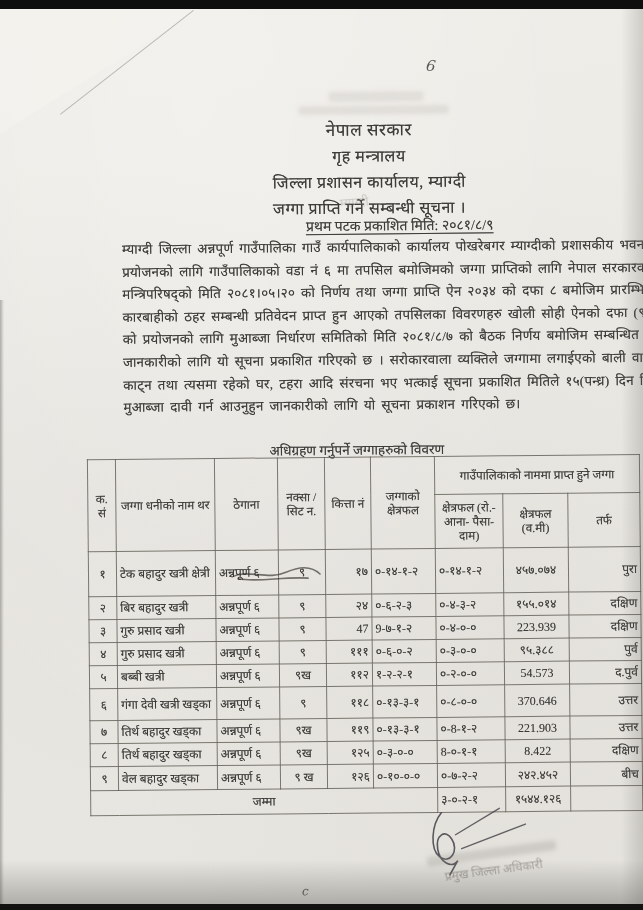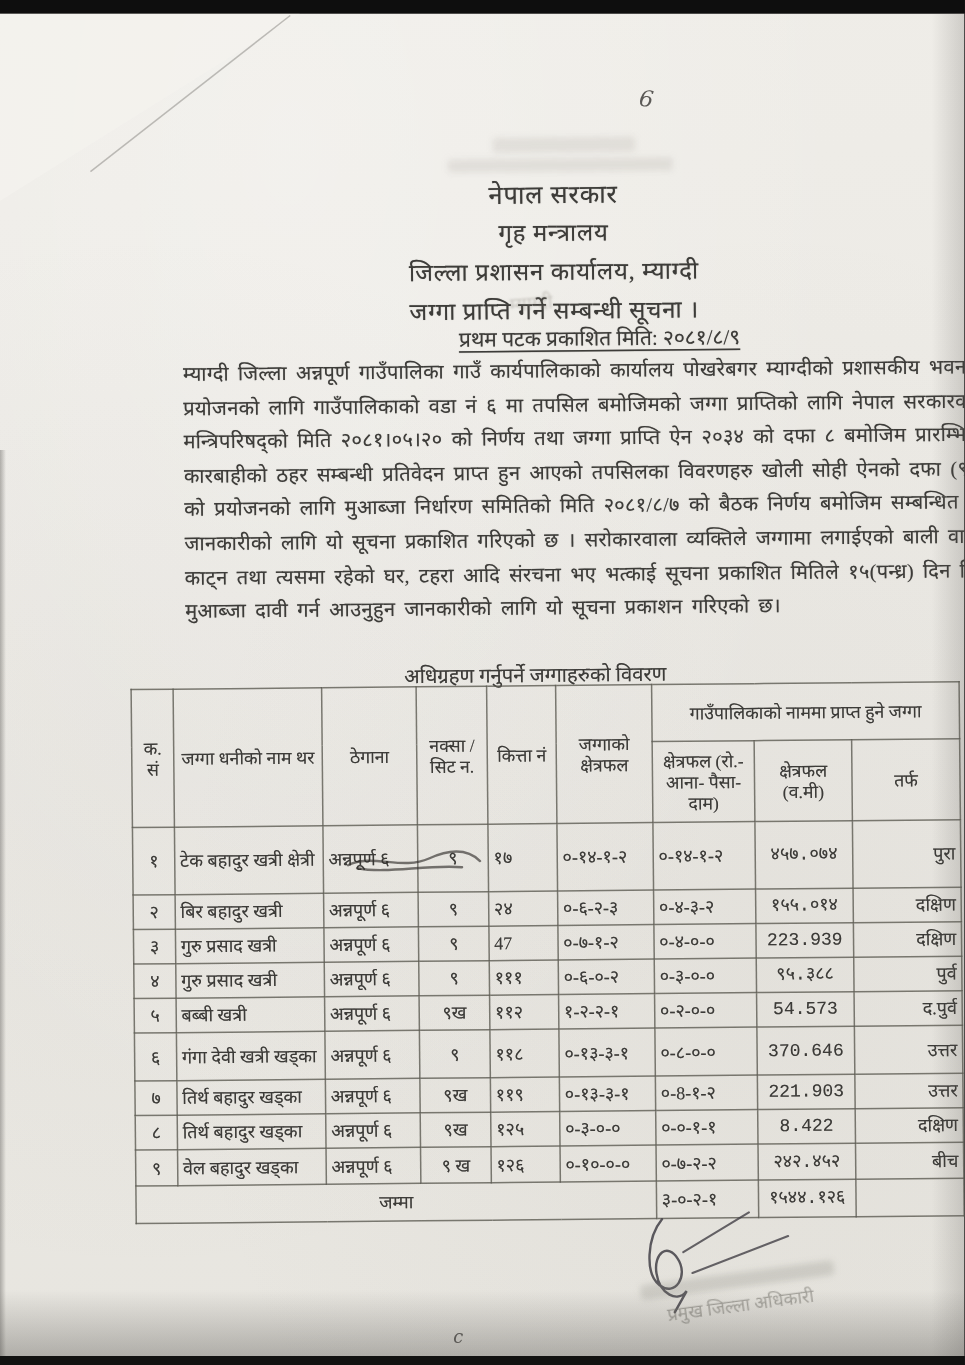--- a/index.html
+++ b/index.html
@@ -59,24 +59,24 @@
     border:1px solid rgba(93,91,83,.8);
     padding:1px 3px;vertical-align:middle;
     font-weight:normal;line-height:14px;
     text-shadow:0 0 .4px rgba(60,58,55,.45);
     overflow:hidden;}
   table.land th{text-align:center;font-size:11.8px;}
   td.c-sn{text-align:center;}
   td.c-owner{text-align:left;padding-left:5px;}
   td.c-address{text-align:left;padding-left:4px;}
   td.c-sheet{text-align:center;}
-  td.c-plot{text-align:left;margin-left:16px;}
+  td.c-plot{text-align:right;margin-left:16px;}
   td.c-land{text-align:left;padding-left:6px;}
   td.c-raP{text-align:left;padding-left:6px;}
-  td.c-sqm{text-align:center;font-family:Liberation Mono, monospace;}
+  td.c-sqm{text-align:center;}
   td.c-side{text-align:right;padding-right:6px;}
   tr.total-row td{height:22px;}
   tr.total-row .t-label{text-align:center;}
 
   .scribble{position:absolute;pointer-events:none;}
 
   .sig{position:absolute;left:398px;top:806px;width:130px;height:72px;}
   .stamp{position:absolute;left:392px;top:850px;width:190px;transform:rotate(-7deg);
     color:rgba(112,110,102,.55);filter:blur(.4px);font-size:12px;text-align:center;}
   .stamp .faint-name{height:10px;margin:0 30px 3px 30px;
@@ -173,21 +173,21 @@
           <td class="c-raP">०-४-३-२</td>
           <td class="c-sqm">१५५.०१४</td>
           <td class="c-side">दक्षिण</td>
         </tr>
         <tr style="height: 23px;">
           <td class="c-sn">३</td>
           <td class="c-owner">गुरु प्रसाद खत्री</td>
           <td class="c-address">अन्नपूर्ण ६</td>
           <td class="c-sheet">९</td>
           <td class="c-plot">47</td>
-          <td class="c-land">०-७-१-२</td>
+          <td class="c-land">9-७-१-२</td>
           <td class="c-raP">०-४-०-०</td>
           <td class="c-sqm">223.939</td>
           <td class="c-side">दक्षिण</td>
         </tr>
         <tr style="height: 23px;">
           <td class="c-sn">४</td>
           <td class="c-owner">गुरु प्रसाद खत्री</td>
           <td class="c-address">अन्नपूर्ण ६</td>
           <td class="c-sheet">९</td>
           <td class="c-plot">१११</td>
@@ -229,21 +229,21 @@
           <td class="c-sqm">221.903</td>
           <td class="c-side">उत्तर</td>
         </tr>
         <tr style="height: 23px;">
           <td class="c-sn">८</td>
           <td class="c-owner">तिर्थ बहादुर खड्का</td>
           <td class="c-address">अन्नपूर्ण ६</td>
           <td class="c-sheet">९ख</td>
           <td class="c-plot">१२५</td>
           <td class="c-land">०-३-०-०</td>
-          <td class="c-raP">०-०-१-१</td>
+          <td class="c-raP">8-०-१-१</td>
           <td class="c-sqm">8.422</td>
           <td class="c-side">दक्षिण</td>
         </tr>
         <tr style="height: 24px;">
           <td class="c-sn">९</td>
           <td class="c-owner">वेल बहादुर खड्का</td>
           <td class="c-address">अन्नपूर्ण ६</td>
           <td class="c-sheet">९ ख</td>
           <td class="c-plot">१२६</td>
           <td class="c-land">०-१०-०-०</td>

